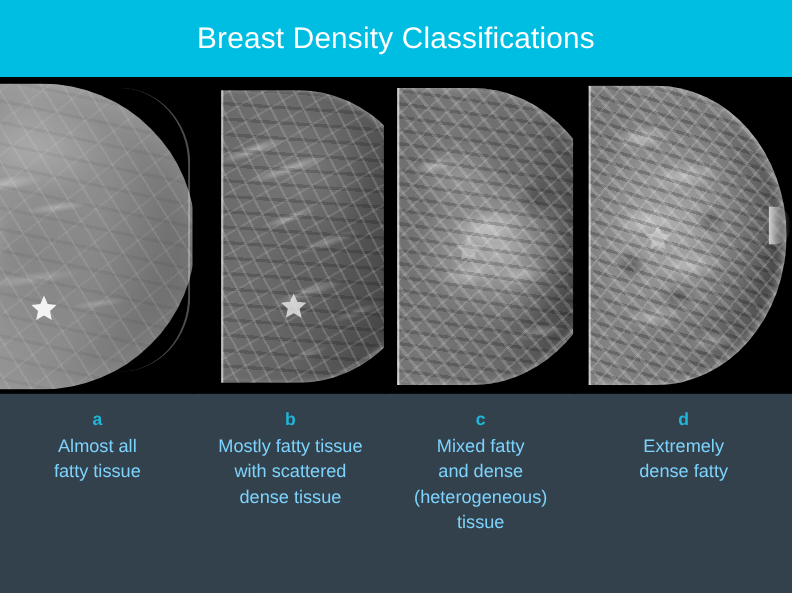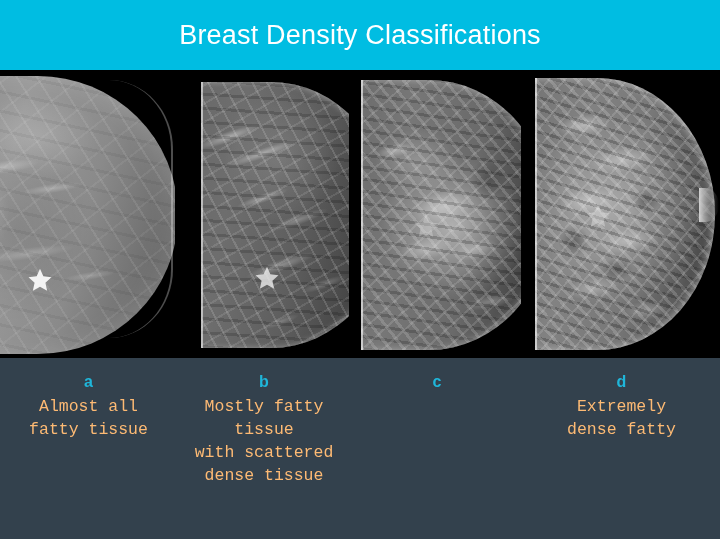--- a/index.html
+++ b/index.html
@@ -258,26 +258,25 @@
   .col-d { width: 197px; }
 
   .caption-letter {
     color: #1fb6da;
     font-size: 16px;
     font-weight: 700;
     line-height: 20px;
     margin-bottom: 3px;
   }
   .caption-text {
-    color: #fdba74;
+    color: #7dd3fc;
     font-size: 16.5px;
     font-weight: 400;
     line-height: 23px;
     white-space: pre-line;
-    font-family: Liberation Mono, monospace;
   }
 </style>
 </head>
 <body>
 
 <div id="infographic">
 
   <div class="header-banner">
     <div class="header-title">Breast Density Classifications</div>
   </div>
@@ -353,20 +352,24 @@
 
       <div class="caption-col col-b">
         <div class="caption-letter">b</div>
         <div class="caption-text">Mostly fatty tissue
 with scattered
 dense tissue</div>
       </div>
 
       <div class="caption-col col-c">
         <div class="caption-letter">c</div>
+        <div class="caption-text">Mixed fatty
+and dense
+(heterogeneous)
+tissue</div>
       </div>
 
       <div class="caption-col col-d">
         <div class="caption-letter">d</div>
         <div class="caption-text">Extremely
 dense fatty</div>
       </div>
 
     </div>
 

